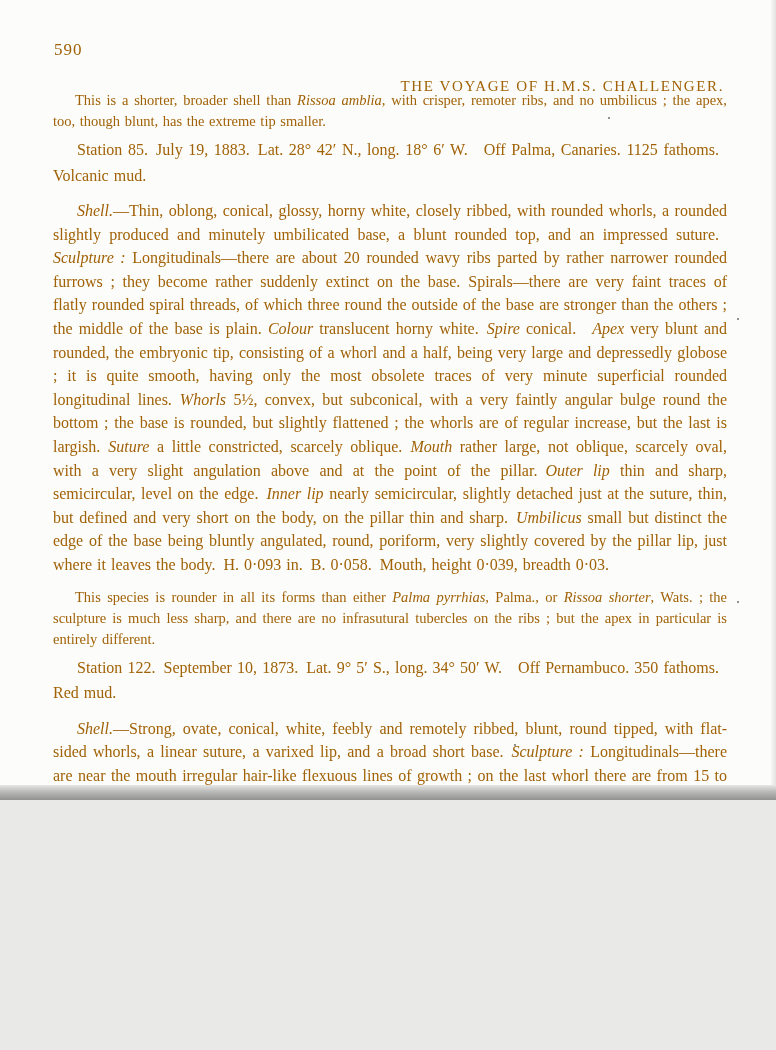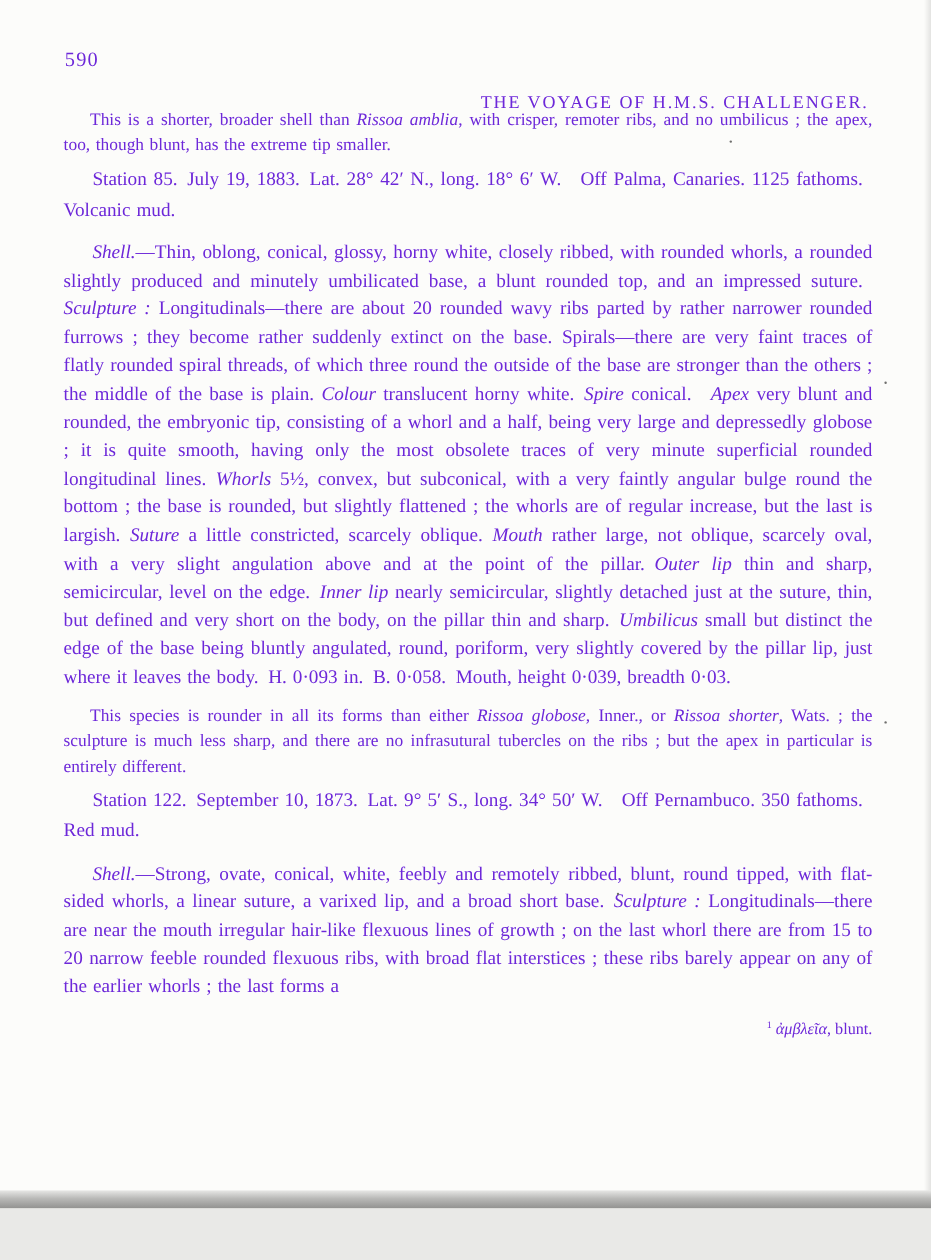--- a/index.html
+++ b/index.html
@@ -4,23 +4,23 @@
 <style>
   * { margin:0; padding:0; box-sizing:border-box; }
   html, body { width:776px; height:1050px; }
   body {
     background:#e9e9e7;
     font-family:"Liberation Serif","DejaVu Serif",serif;
     -webkit-font-smoothing:antialiased;
   }
   .page {
     position:relative;
-    width:776px; height:1007px;
+    width:776px; height:800px;
     background:#fcfcfa;
-    color:#6d28d9;
+    color:#a16207;
     overflow:hidden;
   }
   .header { position:absolute; top:40px; left:54px; right:52px; height:22px; }
   .page-num {
     position:absolute; left:0; top:0;
     font-size:17px; letter-spacing:1px;
   }
   .running-title {
     display:block; text-align:right;
     font-size:15px; letter-spacing:1.6px;
@@ -59,21 +59,21 @@
 
   <div class="header">
     <span class="page-num">590</span>
     <span class="running-title">THE VOYAGE OF H.M.S. CHALLENGER.</span>
   </div>
 
   <div class="content" id="content">
       <p class="small"><span>This is a shorter, broader shell than </span><span class="i">Rissoa amblia</span><span>, with crisper, remoter ribs, and no umbilicus ; the apex, too, though blunt, has the extreme tip smaller.</span></p>
       <p class="station"><span>Station 85. July 19, 1883. Lat. 28° 42′ N., long. 18° 6′ W.  Off Palma, Canaries. 1125 fathoms. Volcanic mud.</span></p>
       <p class="body"><span class="i">Shell.</span><span>—Thin, oblong, conical, glossy, horny white, closely ribbed, with rounded whorls, a rounded slightly produced and minutely umbilicated base, a blunt rounded top, and an impressed suture. </span><span class="i">Sculpture :</span><span> Longitudinals—there are about 20 rounded wavy ribs parted by rather narrower rounded furrows ; they become rather suddenly extinct on the base. Spirals—there are very faint traces of flatly rounded spiral threads, of which three round the outside of the base are stronger than the others ; the middle of the base is plain. </span><span class="i">Colour</span><span> translucent horny white. </span><span class="i">Spire</span><span> conical.  </span><span class="i">Apex</span><span> very blunt and rounded, the embryonic tip, consisting of a whorl and a half, being very large and depressedly globose ; it is quite smooth, having only the most obsolete traces of very minute superficial rounded longitudinal lines. </span><span class="i">Whorls</span><span> 5½, convex, but subconical, with a very faintly angular bulge round the bottom ; the base is rounded, but slightly flattened ; the whorls are of regular increase, but the last is largish. </span><span class="i">Suture</span><span> a little constricted, scarcely oblique. </span><span class="i">Mouth</span><span> rather large, not oblique, scarcely oval, with a very slight angulation above and at the point of the pillar. </span><span class="i">Outer lip</span><span> thin and sharp, semicircular, level on the edge. </span><span class="i">Inner lip</span><span> nearly semicircular, slightly detached just at the suture, thin, but defined and very short on the body, on the pillar thin and sharp. </span><span class="i">Umbilicus</span><span> small but distinct the edge of the base being bluntly angulated, round, poriform, very slightly covered by the pillar lip, just where it leaves the body. H. 0·093 in. B. 0·058. Mouth, height 0·039, breadth 0·03.</span></p>
-      <p class="small"><span>This species is rounder in all its forms than either </span><span class="i">Rissoa globose</span><span>, Inner., or </span><span class="i">Rissoa shorter</span><span>, Wats. ; the sculpture is much less sharp, and there are no infrasutural tubercles on the ribs ; but the apex in particular is entirely different.</span></p>
+      <p class="small"><span>This species is rounder in all its forms than either </span><span class="i">Palma pyrrhias</span><span>, Palma., or </span><span class="i">Rissoa shorter</span><span>, Wats. ; the sculpture is much less sharp, and there are no infrasutural tubercles on the ribs ; but the apex in particular is entirely different.</span></p>
       <p class="station"><span>Station 122. September 10, 1873. Lat. 9° 5′ S., long. 34° 50′ W.  Off Pernambuco. 350 fathoms. Red mud.</span></p>
       <p class="body"><span class="i">Shell.</span><span>—Strong, ovate, conical, white, feebly and remotely ribbed, blunt, round tipped, with flat-sided whorls, a linear suture, a varixed lip, and a broad short base. </span><span class="i">Sculpture :</span><span> Longitudinals—there are near the mouth irregular hair-like flexuous lines of growth ; on the last whorl there are from 15 to 20 narrow feeble rounded flexuous ribs, with broad flat interstices ; these ribs barely appear on any of the earlier whorls ; the last forms a</span></p>
       <p class="footnote"><sup>1</sup><span> </span><span class="i">ἀμβλεῖα</span><span>, blunt.</span></p>
     </div>
 
   <span class="speck s1"></span>
   <span class="speck s2"></span>
   <span class="speck s3"></span>
   <span class="speck s4"></span>
 

